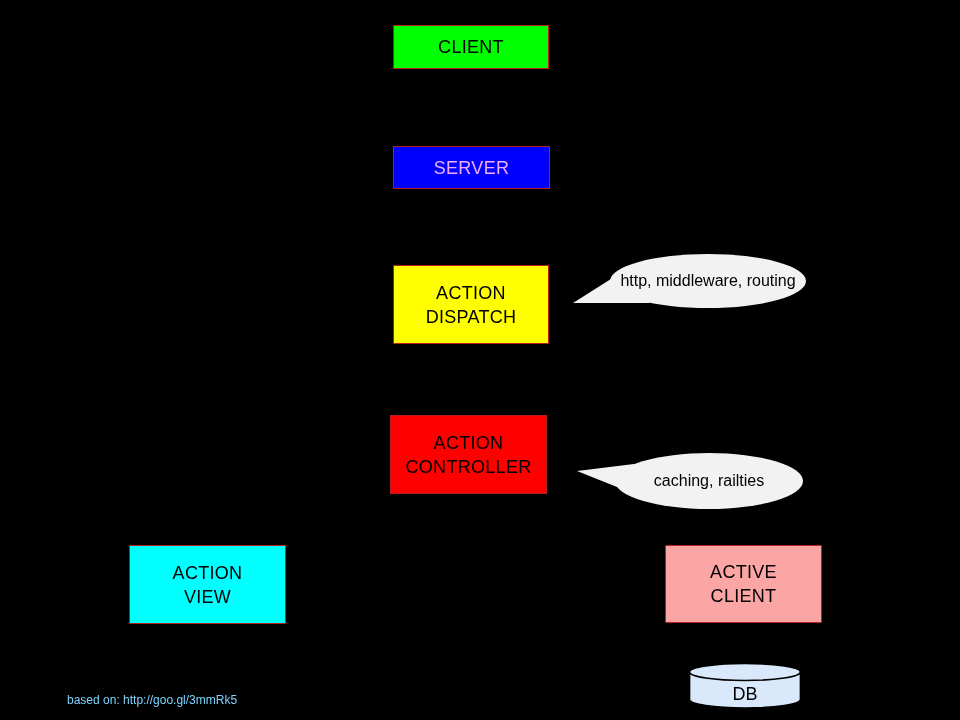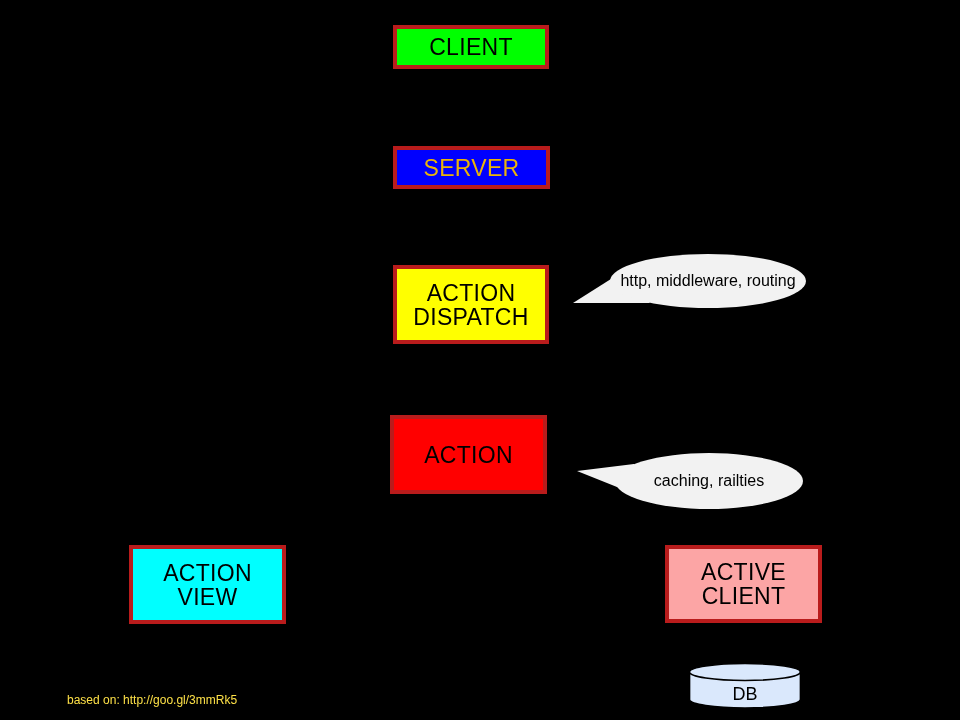--- a/index.html
+++ b/index.html
@@ -14,24 +14,24 @@
     width: 960px; height: 720px;
     background: #000000;
   }
   .node {
     position: absolute;
     display: flex;
     flex-direction: column;
     align-items: center;
     justify-content: center;
     text-align: left;
-    font-size: 23px;
+    font-size: 18px;
     line-height: 24px;
     color: #000000;
-    border: 4px solid #b91c1c;
+    border: 1px solid #b91c1c;
     box-sizing: border-box;
     letter-spacing: 0.3px;
   }
   .node span { display: block; }
   .node-client     { left: 393px; top: 25px;  width: 156px; height: 44px; }
   .node-server     { left: 393px; top: 146px; width: 157px; height: 43px; }
   .node-dispatch   { left: 393px; top: 265px; width: 156px; height: 79px; }
   .node-controller { left: 390px; top: 415px; width: 157px; height: 79px; }
   .node-view       { left: 129px; top: 545px; width: 157px; height: 79px; }
   .node-record     { left: 665px; top: 545px; width: 157px; height: 78px; }
@@ -59,31 +59,32 @@
 </style>
 </head>
 <body>
 
 <div class="canvas" style="background: rgb(0, 0, 0);">
 
   <div class="node node-client" style="background: rgb(0, 255, 0); color: rgb(0, 0, 0);">
     <span>CLIENT</span>
   </div>
 
-  <div class="node node-server" style="background: rgb(0, 0, 255); color: #eab308;">
+  <div class="node node-server" style="background: rgb(0, 0, 255); color: #f0abfc;">
     <span>SERVER</span>
   </div>
 
   <div class="node node-dispatch" style="background: rgb(255, 255, 0); color: rgb(0, 0, 0);">
     <span>ACTION</span>
     <span>DISPATCH</span>
   </div>
 
   <div class="node node-controller" style="background: rgb(255, 0, 0); color: rgb(0, 0, 0);">
     <span>ACTION</span>
+    <span>CONTROLLER</span>
   </div>
 
   <div class="node node-view" style="background: rgb(0, 255, 255); color: rgb(0, 0, 0);">
     <span>ACTION</span>
     <span>VIEW</span>
   </div>
 
   <div class="node node-record" style="background: #fca5a5; color: rgb(0, 0, 0);">
     <span>ACTIVE</span>
     <span>CLIENT</span>
@@ -100,15 +101,15 @@
     <ellipse cx="141" cy="31" rx="94" ry="28" fill="#f2f2f2"></ellipse>
     <text x="141" y="36" text-anchor="middle">caching, railties</text>
   </svg>
 
   <svg class="db-svg" width="114" height="50" viewBox="0 0 114 50">
     <path d="M1.5,10 v27.5 a55.5,8.5 0 0 0 111,0 v-27.5" stroke-width="1.7" stroke-linejoin="round" stroke="#000000" fill="#dae8fc"></path>
     <ellipse cx="57" cy="10" rx="55.5" ry="8.5" stroke-width="1.7" stroke="#000000" fill="#dae8fc"></ellipse>
     <text x="57" y="38" text-anchor="middle">DB</text>
   </svg>
 
-  <div class="credit" style="color: #fde047; padding-left: 44px;">based on: http://goo.gl/3mmRk5</div>
+  <div class="credit" style="color: #7dd3fc; padding-left: 44px;">based on: http://goo.gl/3mmRk5</div>
 
 </div>
 
 </body></html>

